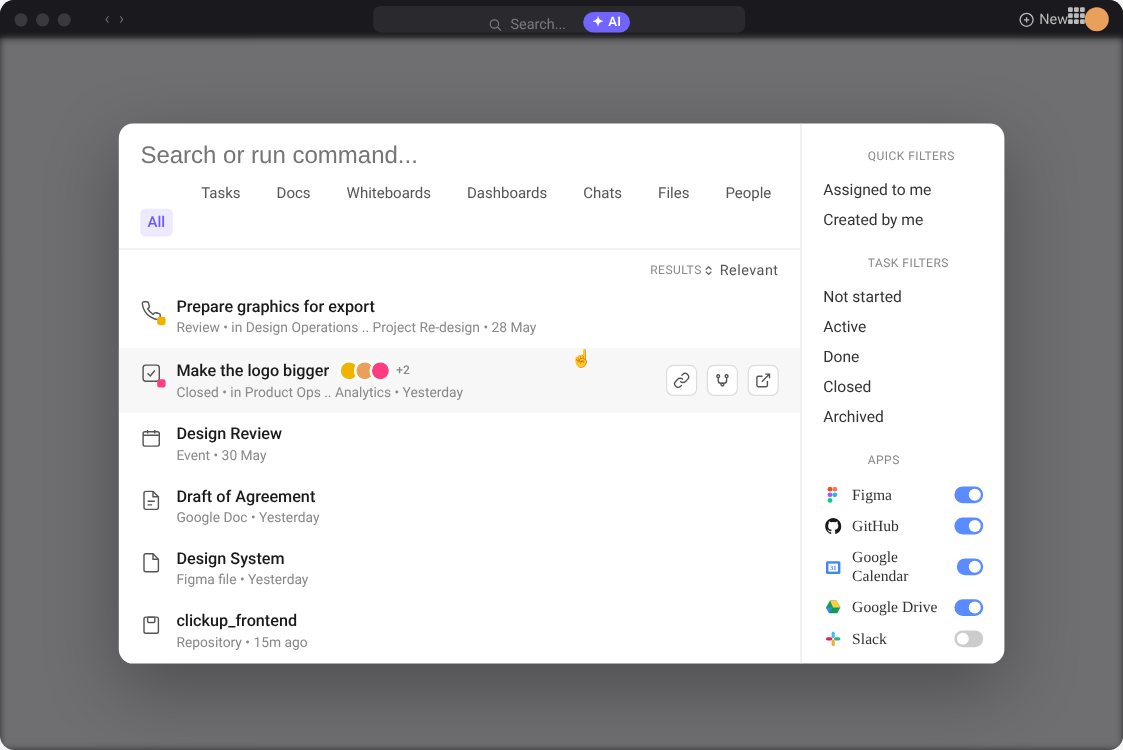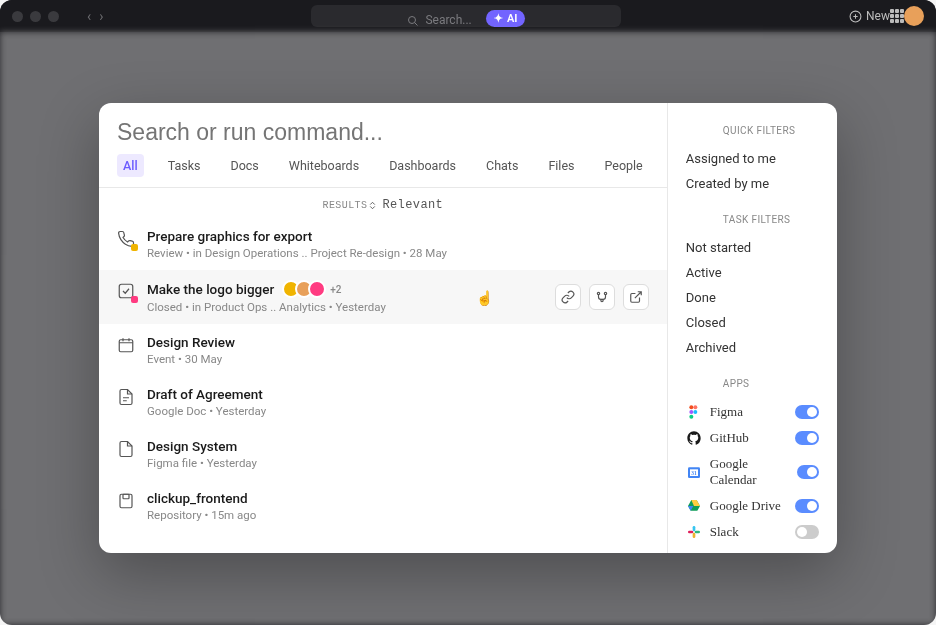--- a/index.html
+++ b/index.html
@@ -5,36 +5,36 @@
 * { margin: 0; padding: 0; box-sizing: border-box; }
 body { font-family: -apple-system, BlinkMacSystemFont, "Segoe UI", Roboto, sans-serif; background: #f5f5f5; width: 936px; height: 625px; overflow: hidden; position: relative; }
 .window { width: 936px; height: 625px; background: #2a2a2e; border-radius: 12px; overflow: hidden; position: relative; }
 .titlebar { height: 32px; background: #1a1a1e; display: flex; align-items: center; padding: 0 12px; gap: 8px; }
 .traffic-lights { display: flex; gap: 7px; }
 .traffic-light { width: 11px; height: 11px; border-radius: 50%; background: #3a3a3e; }
 .nav-arrows { display: flex; gap: 8px; margin-left: 20px; }
 .nav-arrow { color: #6a6a6e; font-size: 14px; cursor: pointer; }
 .top-search { flex: 0 0 310px; margin-left: 200px; background: #2a2a2e; height: 22px; border-radius: 6px; display: flex; align-items: flex-end; justify-content: center; color: #7a7a7e; font-size: 12px; gap: 6px; }
 .ai-pill { background: #7264ff; color: #fff; padding: 2px 8px; border-radius: 10px; font-size: 11px; font-weight: 600; display: flex; align-items: center; gap: 4px; margin-left: 8px; }
-.top-right { margin-left: auto; display: flex; align-items: center; color: #bbb; font-size: 12px; }
+.top-right { margin-left: auto; display: flex; color: #bbb; font-size: 12px; }
 .new-btn { display: flex; align-items: center; gap: 4px; cursor: pointer; }
 .apps-icon { width: 14px; height: 14px; display: grid; grid-template-columns: repeat(3,1fr); gap: 1px; }
 .apps-icon span { background: #bbb; border-radius: 1px; }
 .avatar-top { width: 20px; height: 20px; border-radius: 50%; background: #e8a05a; }
 .bg-blur { position: absolute; inset: 32px 0 0 0; background: #f0f0f0; filter: blur(3px); opacity: 0.35; }
 
 .modal { position: absolute; top: 103px; left: 99px; width: 738px; height: 450px; background: #fff; border-radius: 12px; box-shadow: 0 20px 60px rgba(0,0,0,0.3); display: flex; overflow: hidden; }
 .main-col { flex: 1; display: flex; flex-direction: column; border-right: 1px solid #e8e8e8; }
 .search-row { padding: 16px 18px 8px; }
-.search-input { border: none; outline: none; font-size: 23px; color: #7f1d1d; width: 100%; }
+.search-input { border: none; outline: none; font-size: 20px; color: #7f1d1d; width: 100%; }
 .tabs { display: flex; gap: 18px; padding: 0 18px 10px; border-bottom: 1px solid #e8e8e8; }
 .tab { font-size: 12.5px; color: #555; padding: 4px 6px; border-radius: 4px; cursor: pointer; }
-.tab.active { background: #ede9ff; color: #6c5cff; font-weight: 500; }
-
-.results-head { display: flex; justify-content: center; align-items: center; padding: 10px 18px 6px; font-size: 10px; color: #888; letter-spacing: 0.4px; font-family: Liberation Mono, monospace; }
+.tab.active { background: #ede9ff; color: #6c5cff; font-weight: 500; margin-top: 24px; }
+
+.results-head { display: flex; justify-content: flex-end; align-items: center; padding: 10px 18px 6px; font-size: 10px; color: #888; letter-spacing: 0.4px; }
 .sort { display: flex; align-items: center; gap: 4px; color: #555; font-size: 12px; cursor: pointer; }
 
 .results { flex: 1; overflow-y: auto; }
 .result { display: flex; gap: 12px; padding: 10px 18px; align-items: flex-start; cursor: pointer; position: relative; }
 .result.hovered { background: #f7f7f7; }
 .ricon { width: 18px; height: 18px; flex-shrink: 0; position: relative; margin-top: 2px; }
 .ricon svg { width: 18px; height: 18px; }
 .ricon .dot { position: absolute; right: -3px; bottom: -3px; width: 7px; height: 7px; border-radius: 2px; }
 .rbody { flex: 1; min-width: 0; }
 .rtitle { font-size: 13.5px; color: #1a1a1a; font-weight: 500; display: flex; align-items: center; gap: 8px; }

